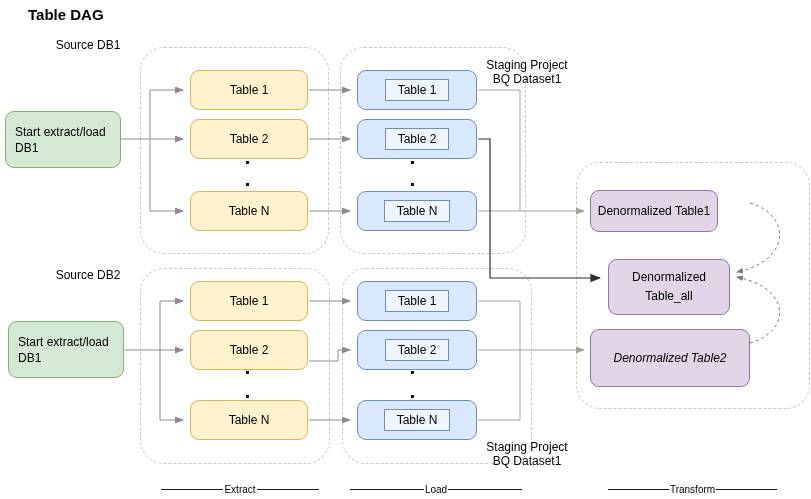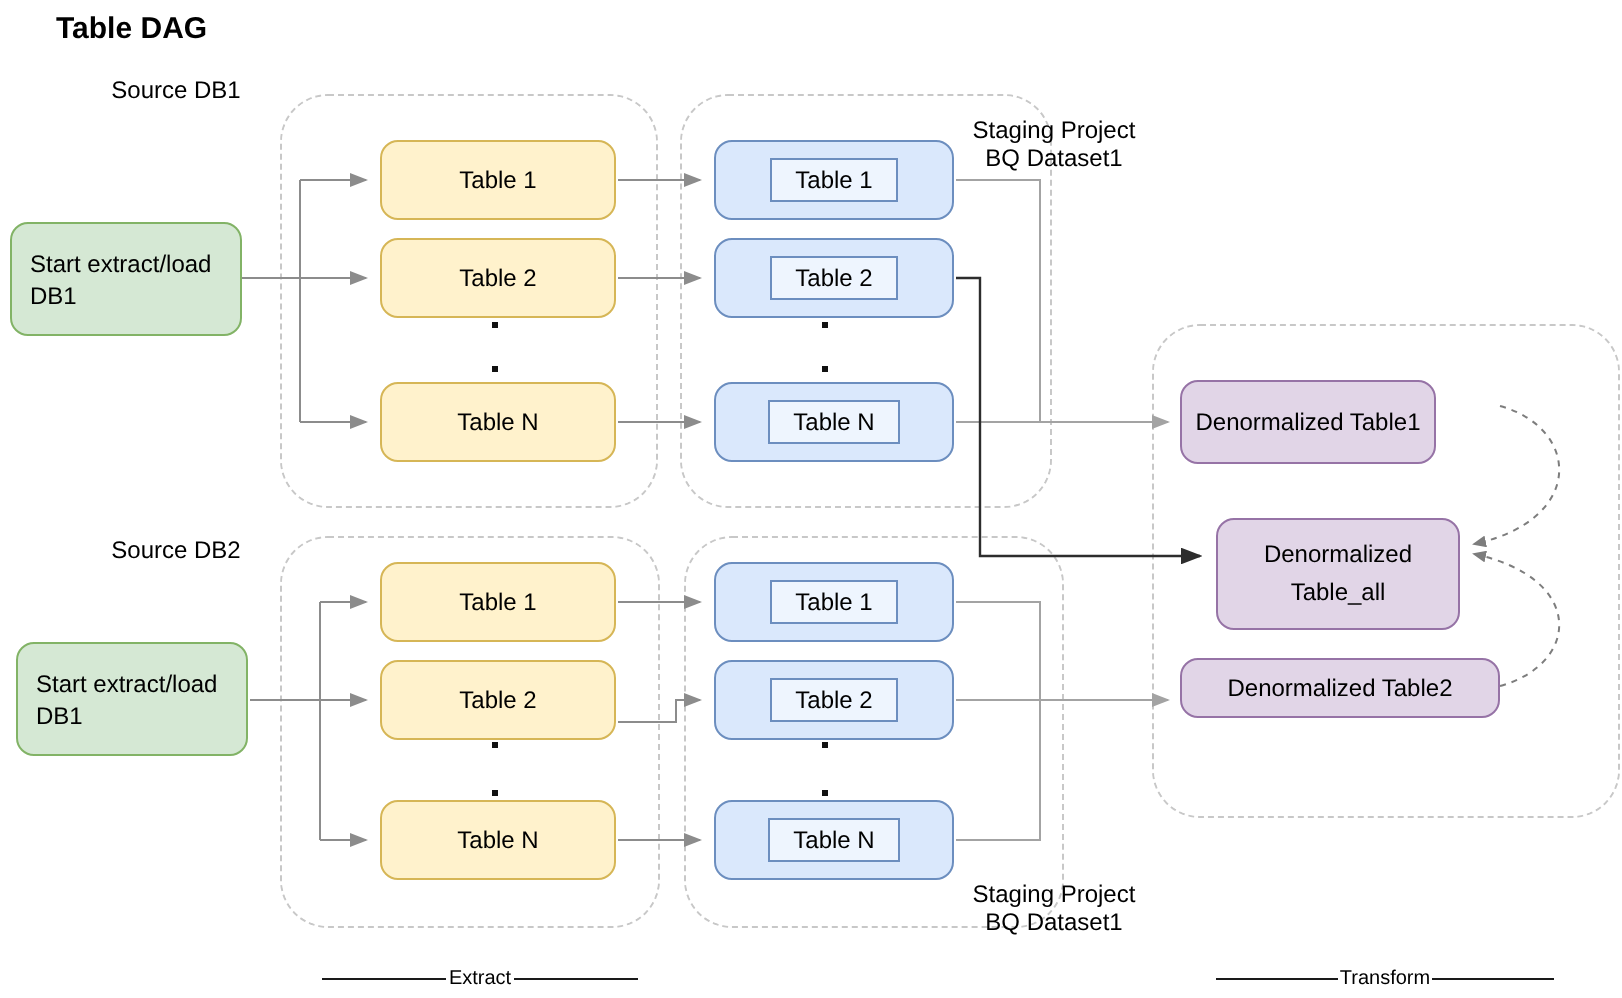--- a/index.html
+++ b/index.html
@@ -157,25 +157,30 @@
   <div class="lbl center" style="left:690px;top:153px;width:118px;">
   </div>
 
   <div class="node purple" style="left:590px;top:190px;width:128px;height:42px;">Denormalized Table1</div>
 
   <div class="node purple two-line" style="left:608px;top:259px;width:122px;height:56px;">
     <div>Denormalized</div>
     <div>Table_all</div>
   </div>
 
-  <div class="node purple" style="left:590px;top:329px;width:160px;height:30px;">Denormalized Table2</div>
+  <div class="node purple" style="left:590px;top:329px;width:160px;height:58px;font-style:italic;">Denormalized Table2</div>
 
   <div class="phase" style="left:161px;width:158px;">
     <div class="rule"></div>
     <span>Extract</span>
+    <div class="rule"></div>
+  </div>
+  <div class="phase" style="left:350px;width:172px;">
+    <div class="rule"></div>
+    <span>Load</span>
     <div class="rule"></div>
   </div>
   <div class="phase" style="left:608px;width:169px;">
     <div class="rule"></div>
     <span>Transform</span>
     <div class="rule"></div>
   </div>
 
 </div>
 

